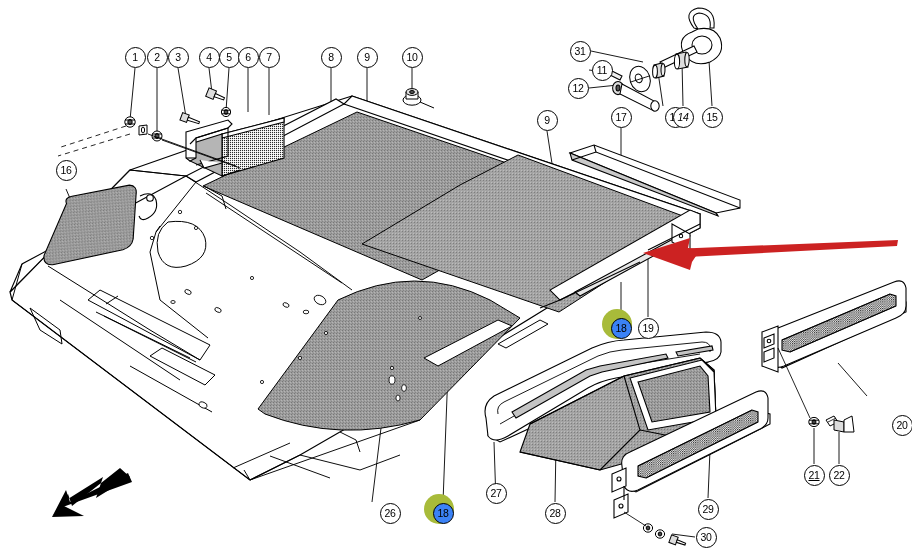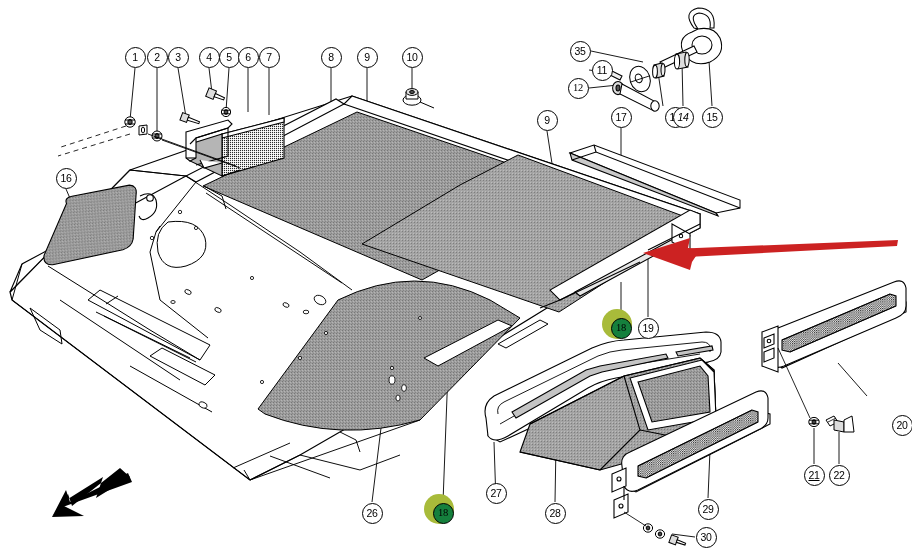--- a/index.html
+++ b/index.html
@@ -21,22 +21,21 @@
     background:#ffffff;
     box-sizing:border-box;
     display:flex;align-items:center;justify-content:center;
     font-size:10.5px;line-height:1;
     color:#000;
     font-family:"Liberation Sans", sans-serif;
     z-index:30;
     letter-spacing:-0.3px;
   }
   .balloon.hl{
-    background:#15803d;
-    font-family:Liberation Serif, serif;
+    background:#3b82f6;
   }
   .hl-disc{
     position:absolute;
     width:30px;height:30px;
     margin-left:-15px;margin-top:-15px;
     border-radius:50%;
     background:#a8bb3a;
     z-index:28;
   }
 </style>
@@ -426,36 +425,36 @@
       <div class="balloon" style="left: 135px; top: 57px;">1</div>
       <div class="balloon" style="left: 157px; top: 57px;">2</div>
       <div class="balloon" style="left: 178px; top: 57px;">3</div>
       <div class="balloon" style="left: 209px; top: 57px;">4</div>
       <div class="balloon" style="left: 229px; top: 57px;">5</div>
       <div class="balloon" style="left: 248px; top: 57px;">6</div>
       <div class="balloon" style="left: 269px; top: 57px;">7</div>
       <div class="balloon" style="left: 331px; top: 57px;">8</div>
       <div class="balloon" style="left: 367px; top: 57px;">9</div>
       <div class="balloon" style="left: 412px; top: 57px;">10</div>
-      <div class="balloon" style="left: 580px; top: 51px;">35</div>
+      <div class="balloon" style="left: 580px; top: 51px;">31</div>
       <div class="balloon" style="left: 602px; top: 70px;">11</div>
-      <div class="balloon" style="left: 578px; top: 88px; font-family: Liberation Serif, serif;">12</div>
+      <div class="balloon" style="left: 578px; top: 88px;">12</div>
       <div class="balloon" style="left: 547px; top: 120px;">9</div>
       <div class="balloon" style="left: 621px; top: 117px;">17</div>
       <div class="balloon" style="left: 675px; top: 117px;">13</div>
       <div class="balloon" style="left: 683px; top: 117px; font-style: italic;">14</div>
       <div class="balloon" style="left: 712px; top: 117px;">15</div>
-      <div class="balloon" style="left: 66px; top: 178px;">16</div>
+      <div class="balloon" style="left: 66px; top: 170px;">16</div>
       <div class="hl-disc" style="left: 617px; top: 324px; background: rgb(168, 187, 58);"></div>
       <div class="balloon hl" style="left: 621px; top: 328px;">18</div>
       <div class="balloon" style="left: 648px; top: 328px;">19</div>
       <div class="balloon" style="left: 902px; top: 407px; margin-top: 8px;">20</div>
       <div class="balloon" style="left: 814px; top: 475px; text-decoration: underline;">21</div>
       <div class="balloon" style="left: 839px; top: 475px;">22</div>
-      <div class="balloon" style="left: 372px; top: 513px;">26</div>
+      <div class="balloon" style="left: 390px; top: 513px;">26</div>
       <div class="hl-disc" style="left: 439px; top: 509px; background: rgb(168, 187, 58);"></div>
       <div class="balloon hl" style="left: 443px; top: 513px;">18</div>
       <div class="balloon" style="left: 496px; top: 493px; text-align: right;">27</div>
       <div class="balloon" style="left: 555px; top: 513px; text-align: right;">28</div>
       <div class="balloon" style="left: 708px; top: 509px;">29</div>
       <div class="balloon" style="left: 706px; top: 537px;">30</div>
     </div>
 </div>
 
 </body></html>

